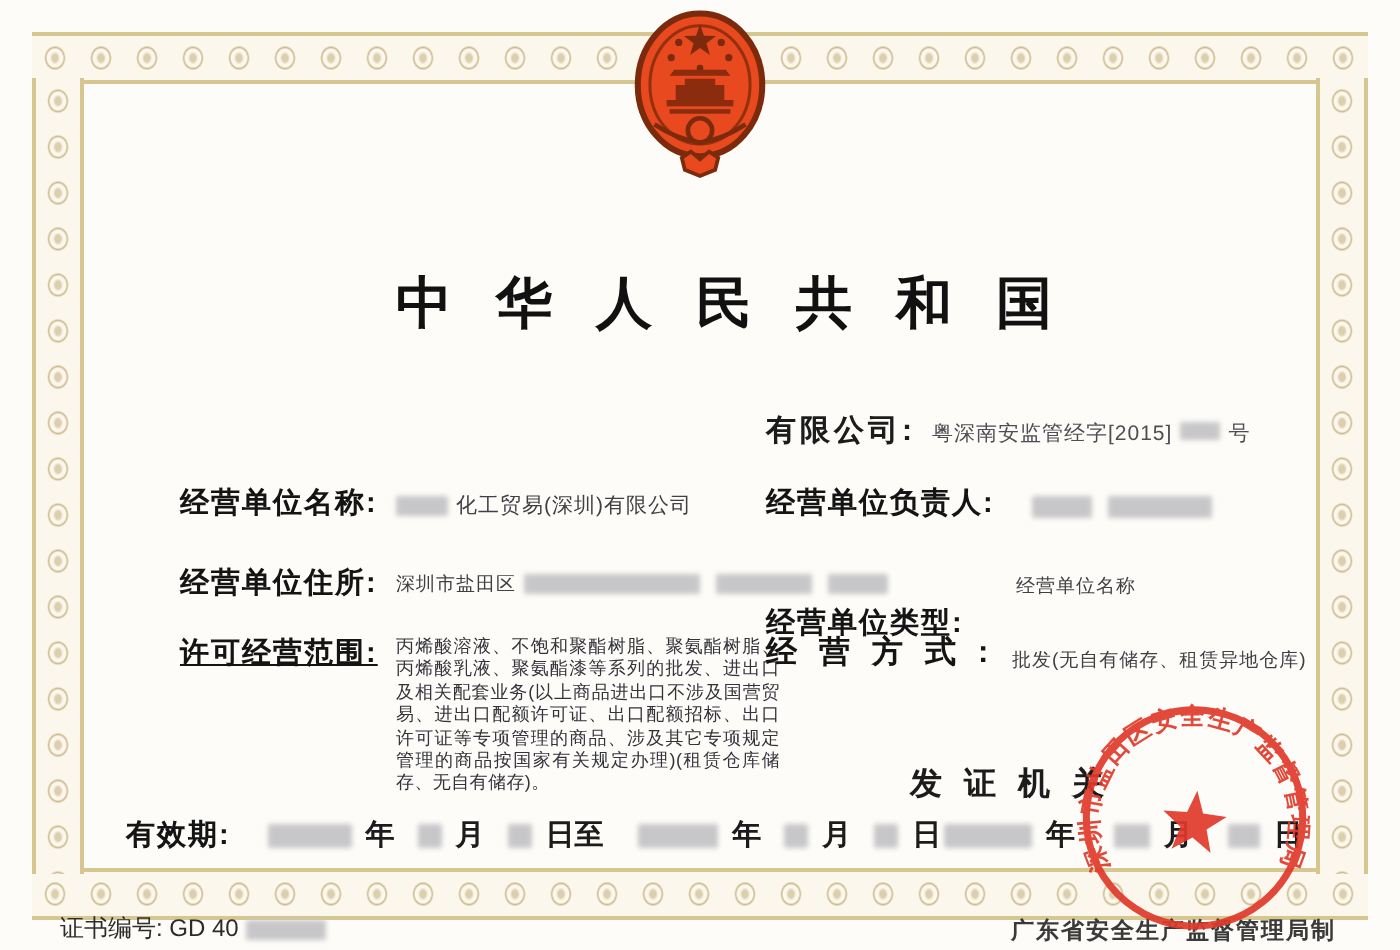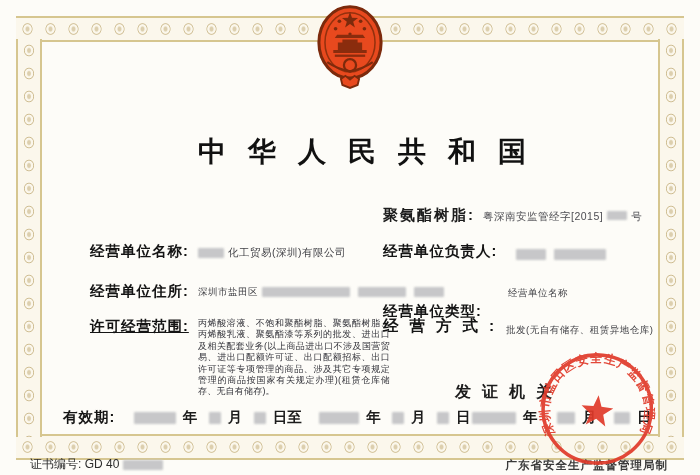--- a/index.html
+++ b/index.html
@@ -78,21 +78,21 @@
       <rect x="30" y="68" width="40" height="3" fill="#8a2c0d"></rect>
       <circle cx="50" cy="82" r="8" fill="none" stroke="#7c2a0c" stroke-width="3"></circle>
       <path d="M20 78 Q35 88 50 90 Q65 88 80 78" fill="none" stroke="#7c2a0c" stroke-width="3"></path>
       <path d="M38 100 L44 96 L50 101 L56 96 L62 100 L60 108 L50 112 L40 108 Z" fill="#e8491e" stroke="#7c2a0c" stroke-width="2.5"></path>
     </svg>
   </div>
 
   <div class="country">中华人民共和国</div>
 
   <div class="reg-row">
-    <span class="reg-label">聚氨酯树脂:</span><span class="reg-value">粤深南安监管经字[2015]</span><span class="redact" style="width:20px;height:9px;"></span><span class="reg-value" style="margin-left:0;">号</span>
+    <span class="reg-label">有限公司:</span><span class="reg-value">粤深南安监管经字[2015]</span><span class="redact" style="width:20px;height:9px;"></span><span class="reg-value" style="margin-left:0;">号</span>
   </div>
 
   <div class="pos flabel" style="left:90px;top:242px;">经营单位名称:</div>
   <div class="pos fvalue" style="left:198px;top:246px;">
     <span class="redact" style="width:26px;height:10px;margin-left:0;"></span><span>化工贸易(深圳)有限公司</span>
   </div>
   <div class="pos flabel" style="left:383px;top:242px;">经营单位负责人:</div>
   <div class="pos" style="left:512px;top:245px;">
     <span class="redact" style="width:30px;height:11px;"></span><span class="redact" style="width:52px;height:11px;"></span>
   </div>

